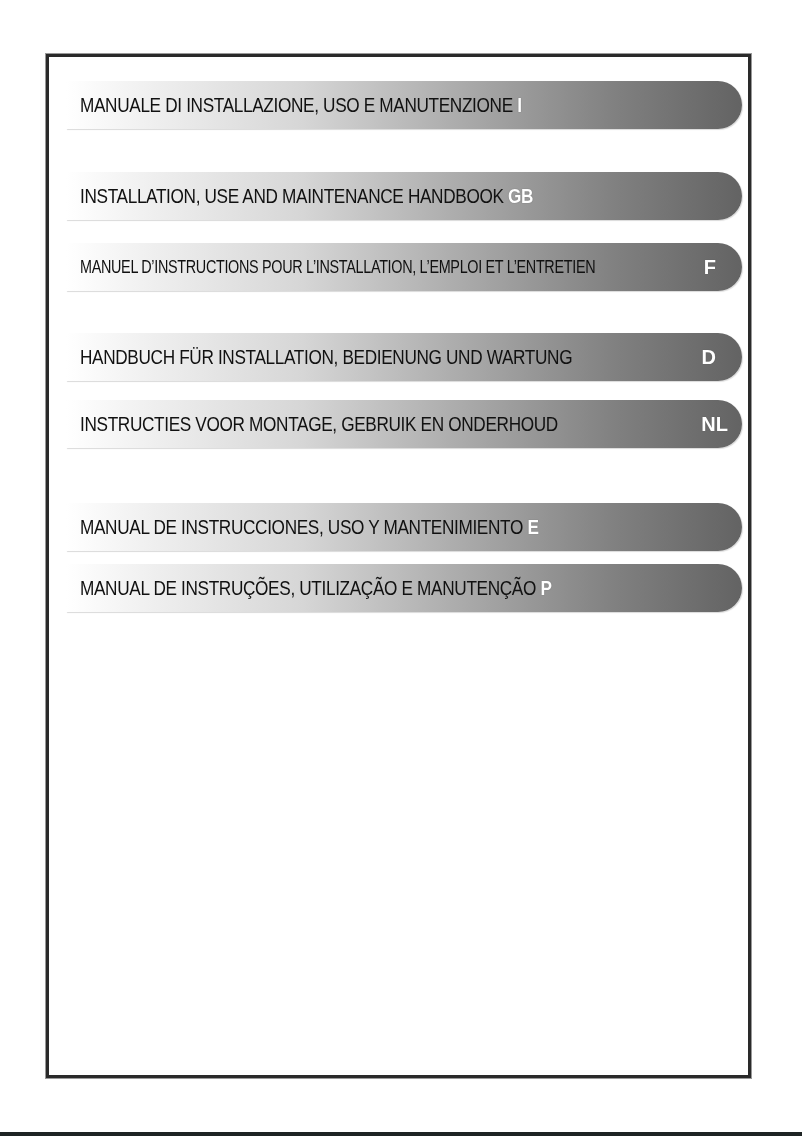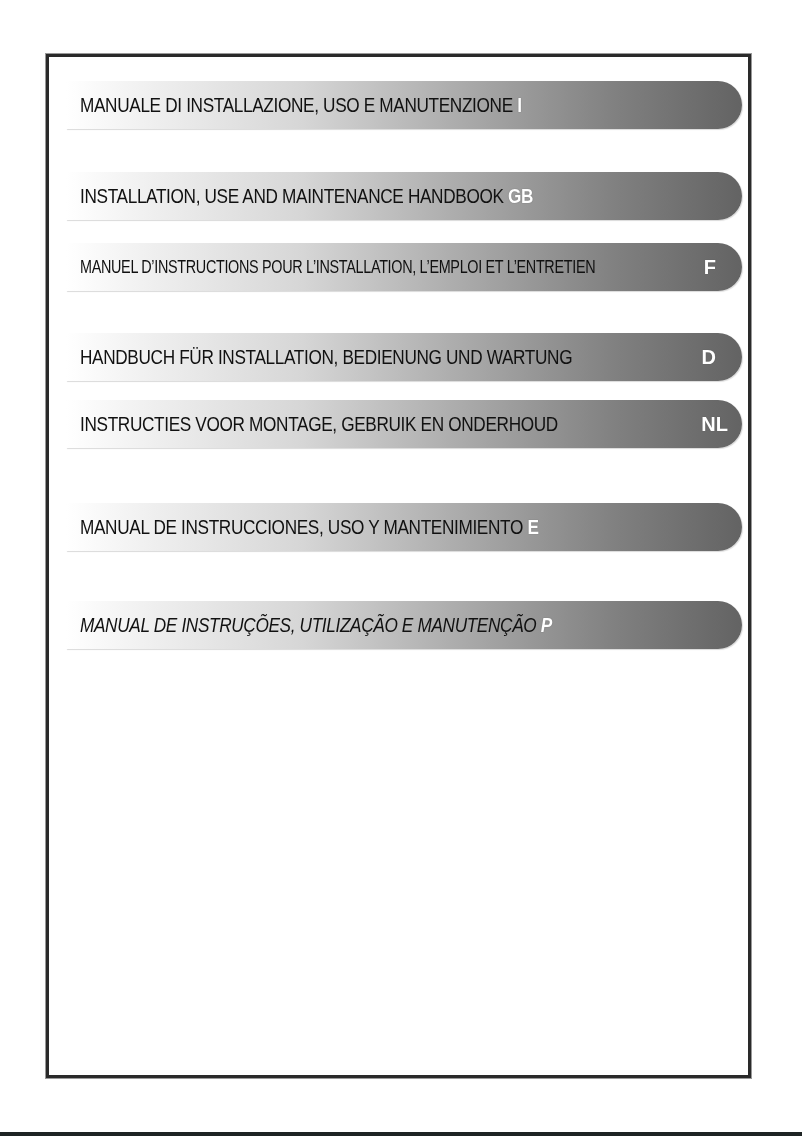--- a/index.html
+++ b/index.html
@@ -54,17 +54,17 @@
 
 <div class="banner" style="top:400px;">
   <span class="label">INSTRUCTIES VOOR MONTAGE, GEBRUIK EN ONDERHOUD</span>
   <span class="code right nl">NL</span>
 </div>
 
 <div class="banner" style="top:503px;">
   <span class="label"><span>MANUAL DE INSTRUCCIONES, USO Y MANTENIMIENTO</span> <span class="code">E</span></span>
 </div>
 
-<div class="banner" style="top:601px;font-style:italic;">
+<div class="banner" style="top:564px;">
   <span class="label"><span>MANUAL DE INSTRUÇÕES, UTILIZAÇÃO E MANUTENÇÃO</span> <span class="code">P</span></span>
 </div>
 
 <div class="bottom-rule"></div>
 
 </body></html>

